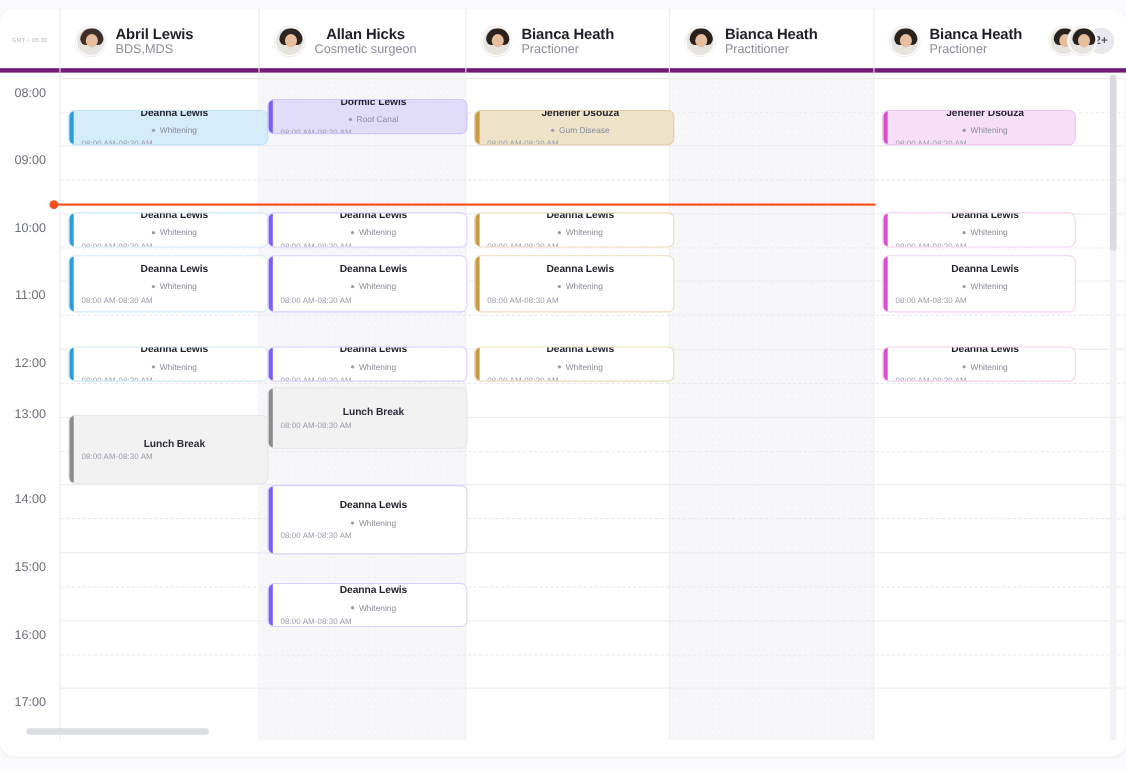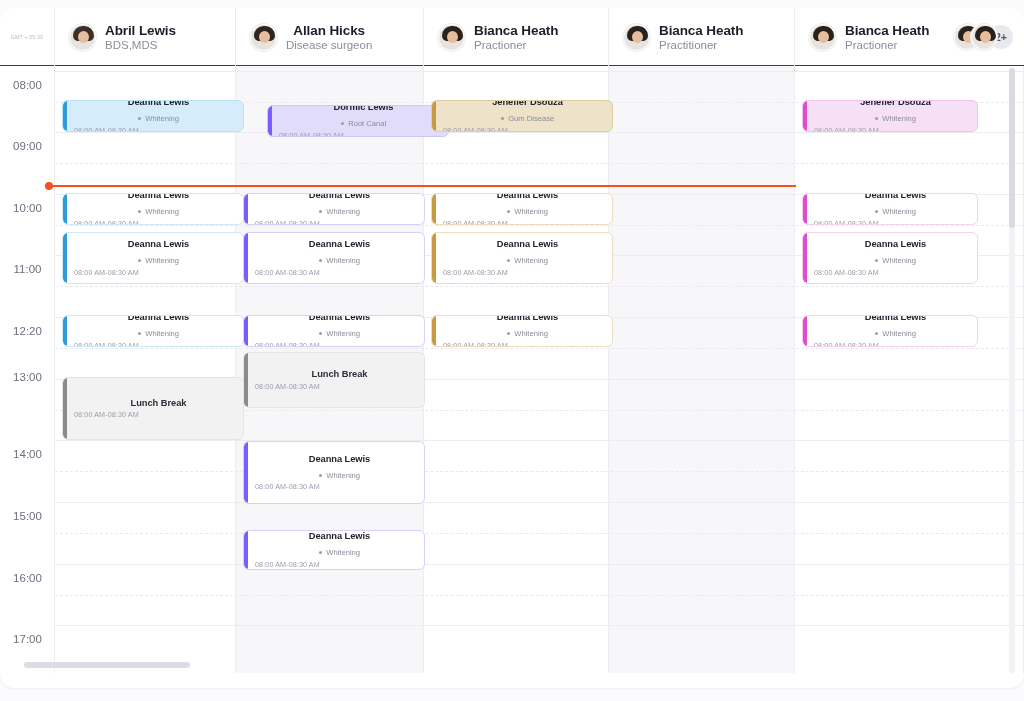--- a/index.html
+++ b/index.html
@@ -25,21 +25,21 @@
     border-radius: 14px;
     box-shadow: 0 1px 3px rgba(16,24,40,.06);
     overflow: hidden;
   }
 
   
   .header {
     position: absolute; left: 0; top: 0;
     width: 1024px; height: 58px;
     background: #ffffff;
-    border-bottom: 1px solid #701a75;
+    border-bottom: 4px solid #701a75;
     z-index: 30;
   }
   .tz-cell {
     position: absolute; left: 0; top: 0;
     width: 55px; height: 58px;
     display: flex; align-items: center; justify-content: center;
     border-right: 1px solid #ececf1;
   }
   .tz-label {
     font-size: 5.2px; letter-spacing: .2px;
@@ -251,21 +251,21 @@
               <span class="hrole">BDS,MDS</span>
             </div>
           </div>
           <div class="hcol" style="left: 236px; width: 188px; text-align: center;">
             <div class="avatar a2">
               <span class="hair"></span>
               <span class="face"></span>
             </div>
             <div class="hmeta">
               <span class="hname">Allan Hicks</span>
-              <span class="hrole">Disease surgeon</span>
+              <span class="hrole">Cosmetic surgeon</span>
             </div>
           </div>
           <div class="hcol" style="left: 424px; width: 185px;">
             <div class="avatar a3">
               <span class="hair"></span>
               <span class="face"></span>
             </div>
             <div class="hmeta">
               <span class="hname">Bianca Heath</span>
               <span class="hrole">Practioner</span>
@@ -379,21 +379,21 @@
             </span>
             <span class="time">08:00 AM-08:30 AM</span>
           </div>
           <div class="appt break" style="left: 7px; top: 311px; width: 182px; height: 63px; background: rgb(242, 242, 243); border: 1px solid rgb(229, 229, 231);">
             <span class="bar" style="background:#8a8a8f"></span>
             <span class="ln1">
               <span class="pname">Lunch Break</span>
             </span>
             <span class="time">08:00 AM-08:30 AM</span>
           </div>
-          <div class="appt" style="left: 188px; top: 39px; width: 182px; height: 32px; background: rgb(226, 220, 251); border: 1px solid rgb(207, 197, 247); margin-left: 24px;">
+          <div class="appt" style="left: 188px; top: 24px; width: 182px; height: 32px; background: rgb(226, 220, 251); border: 1px solid rgb(207, 197, 247);">
             <span class="bar" style="background:#7C5CFC"></span>
             <span class="ln1">
               <span class="pname">Dormic Lewis</span>
               <span class="svc">
                 <span class="dot"></span>
                 <span>Root Canal</span>
               </span>
             </span>
             <span class="time">08:00 AM-08:30 AM</span>
           </div>
@@ -548,21 +548,21 @@
             <span class="time">08:00 AM-08:30 AM</span>
           </div>
         </div>
 
       <div class="gutter">
         <div id="ticks">
             <div class="tick" style="top: 13px;">08:00</div>
             <div class="tick" style="top: 74px; text-align: center;">09:00</div>
             <div class="tick" style="top: 136px;">10:00</div>
             <div class="tick" style="top: 197px;">11:00</div>
-            <div class="tick" style="top: 259px;">12:20</div>
+            <div class="tick" style="top: 259px;">12:00</div>
             <div class="tick" style="top: 305px;">13:00</div>
             <div class="tick" style="top: 382px;">14:00</div>
             <div class="tick" style="top: 444px;">15:00</div>
             <div class="tick" style="top: 506px;">16:00</div>
             <div class="tick" style="top: 567px;">17:00</div>
           </div>
       </div>
 
       <div class="now" id="now-line" style="top: 119px; background: rgb(244, 81, 30);"></div>
     </div>

